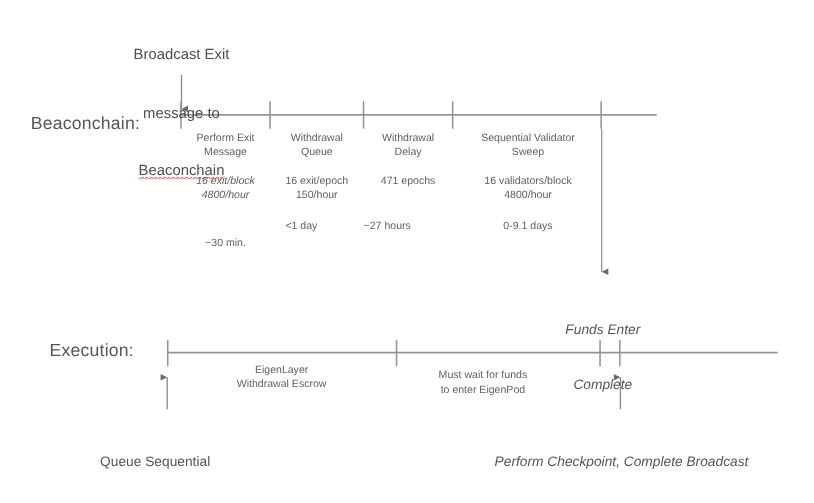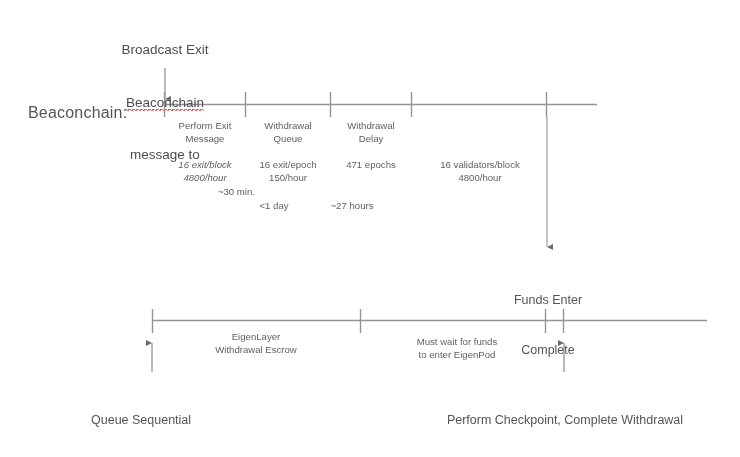--- a/index.html
+++ b/index.html
@@ -12,21 +12,21 @@
     position:relative;
   }
   #canvas{position:absolute;inset:0;width:740px;height:408px;}
   .abs{position:absolute;}
 
   
   .txt{position:absolute;white-space:pre;line-height:1.30;color:#5b5b5b;}
   .t-title{font-size:13.5px;text-align:center;color:#4d4d4d;}
   .t-axis{font-size:16px;color:#555555;letter-spacing:0.2px;}
   .t-seg{font-size:9.6px;text-align:center;color:#5f5f5f;line-height:1.32;}
-  .t-note{font-size:12.5px;text-align:center;color:#555555;line-height:1.32;}
+  .t-note{font-size:12.5px;text-align:center;color:#555555;line-height:1.32;font-style:italic;}
   .t-note-l{font-size:12.5px;text-align:left;color:#555555;line-height:1.32;}
   .spell{
     border-bottom:0px;
     background-image:repeating-linear-gradient(
         135deg,
         #e06666 0, #e06666 1px,
         rgba(0,0,0,0) 1px, rgba(0,0,0,0) 2px);
     background-size:4px 2px;
     background-repeat:repeat-x;
     background-position:0 100%;
@@ -68,61 +68,65 @@
     <line x1="545.5" y1="309" x2="545.5" y2="333" stroke="#949494" stroke-width="1.4"></line>
     <line x1="563.5" y1="309" x2="563.5" y2="333" stroke="#949494" stroke-width="1.4"></line>
 
     <line x1="152" y1="372" x2="152" y2="343" stroke="#8a8a8a" stroke-width="1.2" marker-end="url(#arrowUp)"></line>
 
     <line x1="564" y1="372" x2="564" y2="343" stroke="#8a8a8a" stroke-width="1.2" marker-end="url(#arrowUp)"></line>
   </svg>
 
   <div class="txt t-title" style="left:60px;top:6px;width:210px;">
     <div>Broadcast Exit</div>
+    <div>message to</div>
     <div><span class="spell">Beaconchain</span></div>
-    <div>message to</div>
   </div>
 
   <div class="txt t-axis" style="left:28px;top:103px;">Beaconchain:</div>
+  <div class="txt t-axis" style="left:45px;top:310px;">Execution:</div>
 
   <div class="txt t-seg" style="left:155px;top:120px;width:100px;">Perform Exit
 Message</div>
   <div class="txt t-seg" style="left:155px;top:159px;width:100px;font-style:italic;">16 exit/block
 4800/hour</div>
-  <div class="txt t-seg" style="left:155px;top:186px;width:100px;text-align:right;">~30 min.</div>
+  <div class="txt t-seg" style="left:155px;top:216px;width:100px;">~30 min.</div>
 
   <div class="txt t-seg" style="left:238px;top:120px;width:100px;">Withdrawal
 Queue</div>
   <div class="txt t-seg" style="left:238px;top:159px;width:100px;">16 exit/epoch
 150/hour</div>
   <div class="txt t-seg" style="left:224px;top:200px;width:100px;">&lt;1 day</div>
 
   <div class="txt t-seg" style="left:321px;top:120px;width:100px;">Withdrawal
 Delay</div>
   <div class="txt t-seg" style="left:321px;top:159px;width:100px;">471 epochs</div>
   <div class="txt t-seg" style="left:302px;top:200px;width:100px;">~27 hours</div>
 
+  <div class="txt t-seg" style="left:414px;top:120px;width:132px;">Sequential Validator
+Sweep</div>
   <div class="txt t-seg" style="left:414px;top:159px;width:132px;">16 validators/block
 4800/hour</div>
+  <div class="txt t-seg" style="left:414px;top:200px;width:132px;">0-9.1 days</div>
 
   <div class="txt t-note" style="left:473px;top:259px;width:150px;">
     <div>Funds Enter</div>
     <div>Complete</div>
   </div>
 
   <div class="txt t-seg" style="left:192px;top:331px;width:128px;">EigenLayer
 Withdrawal Escrow</div>
-  <div class="txt t-seg" style="left:392px;top:336px;width:130px;">Must wait for funds
+  <div class="txt t-seg" style="left:374px;top:336px;width:130px;">Must wait for funds
 to enter EigenPod</div>
 
   <div class="txt t-note-l" style="left:91px;top:379px;width:210px;">
     <div>Queue Sequential</div>
     
   </div>
 
   <div class="txt t-note" style="left:400px;top:379px;width:330px;">
-    <div>Perform Checkpoint, Complete Withdrawal</div>
+    <div>Perform Checkpoint, Complete Broadcast</div>
     
     
     
   </div>
 
 </div>
 
 </body></html>

